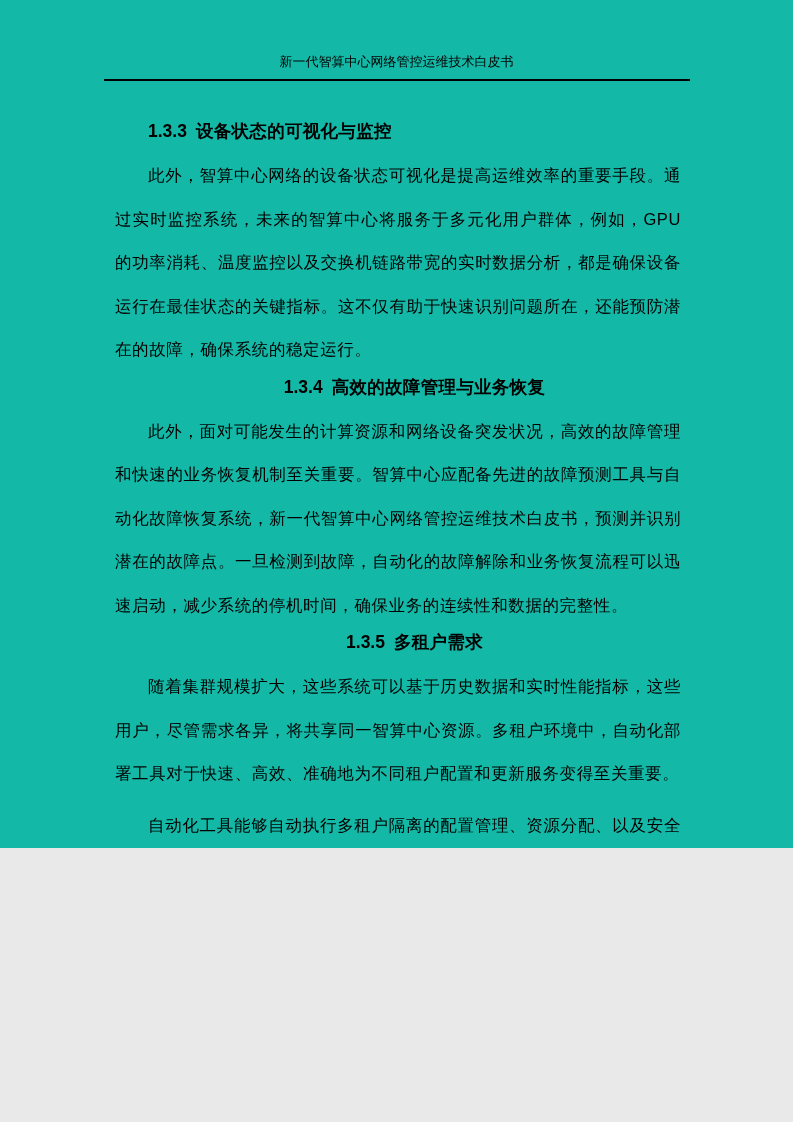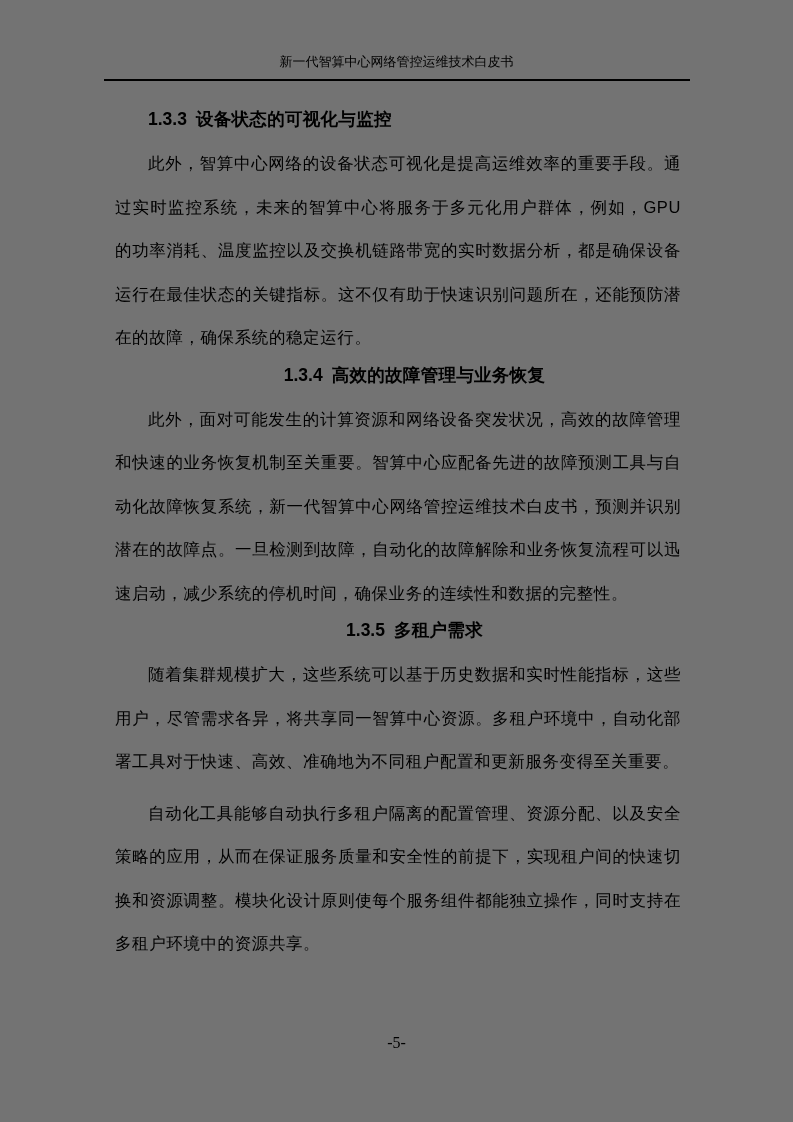--- a/index.html
+++ b/index.html
@@ -6,22 +6,22 @@
   html, body { margin: 0; padding: 0; }
   body {
     width: 793px;
     height: 1122px;
     background: #e9e9e9;
     font-family: "Liberation Sans", sans-serif;
   }
   .page {
     position: relative;
     width: 793px;
-    height: 1122px;
-    background: #737373;
+    height: 848px;
+    background: #14b8a6;
     color: #000000;
     overflow: hidden;
   }
   .doc-header {
     position: absolute;
     top: 54px;
     left: 0;
     width: 100%;
     text-align: center;
     font-size: 13px;
@@ -39,21 +39,21 @@
   .content {
     position: absolute;
     top: 102px;
     left: 115px;
     width: 566px;
   }
   .section-heading {
     font-size: 17.5px;
     font-weight: bold;
     line-height: 26px;
-    margin: 4px 0 10px 0;
+    margin: 16px 0 10px 0;
     padding-left: 33px;
     letter-spacing: 0.3px;
   }
   .section-heading .sec-num {
     margin-right: 9px;
     letter-spacing: 0;
   }
   .body-text {
     font-size: 16.5px;
     line-height: 43.5px;

